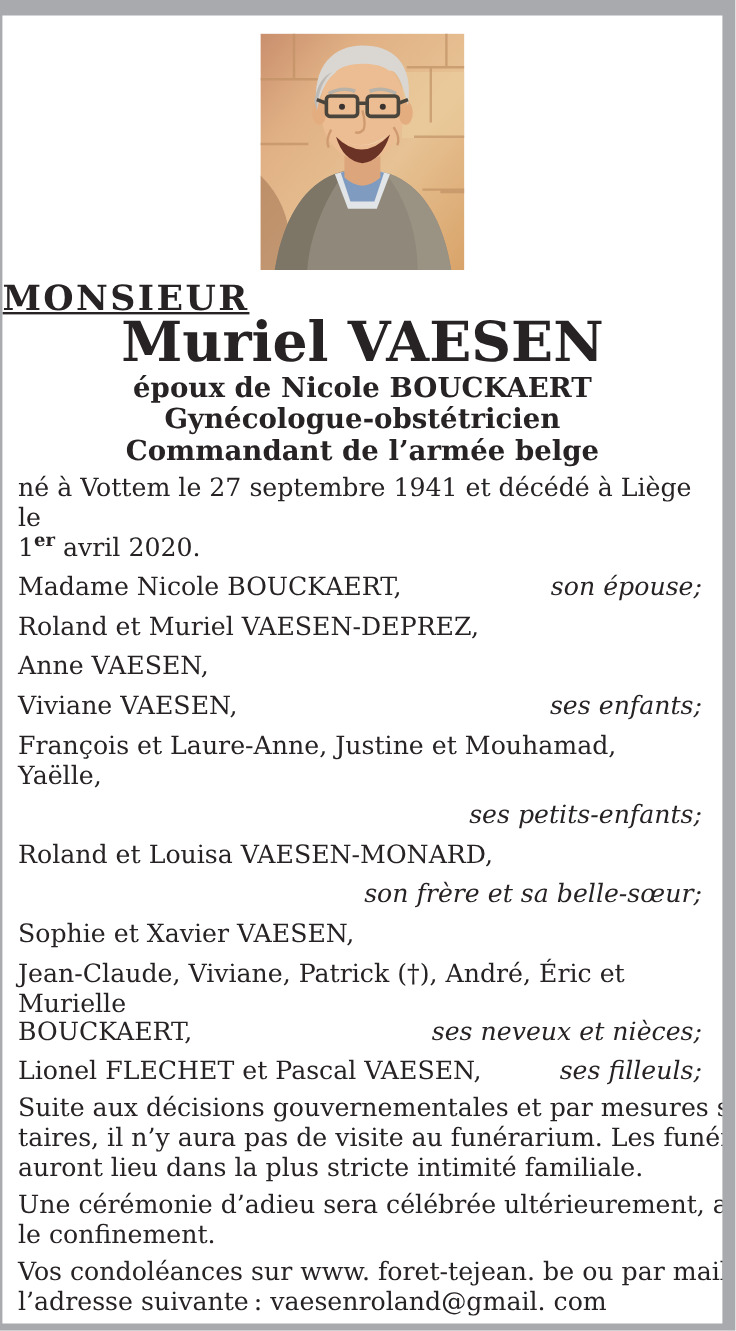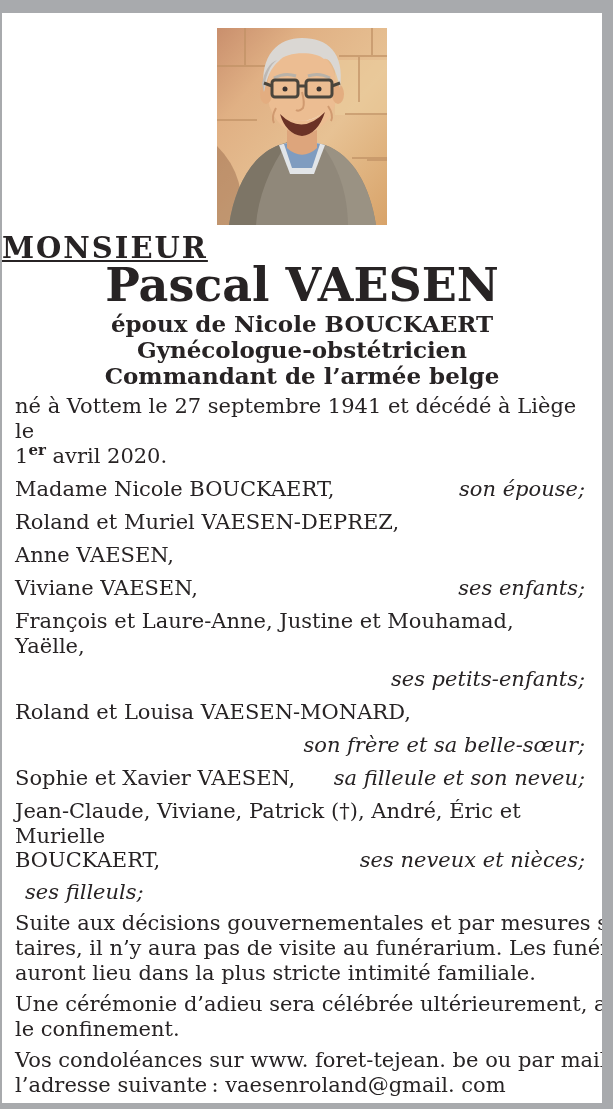--- a/index.html
+++ b/index.html
@@ -96,21 +96,21 @@
       <circle cx="102" cy="61" r="2.5" fill="#3a3330"></circle>
       <path d="M85,64 q3,11 1,16 q-4,4 -7,2" stroke="#d09a70" stroke-width="2" fill="none"></path>
 
       <path d="M63,86 Q85,108 108,84 Q101,106 85,108 Q69,106 63,86 Z" fill="#6b3226"></path>
       <path d="M65,87 Q85,100 106,85 Q96,93 85,93 Q74,93 65,87 Z" fill="#f2ede2"></path>
       <path d="M59,80 q-5,9 -2,15 M111,78 q6,9 3,15" stroke="#d09a70" stroke-width="2" fill="none"></path>
     </svg>
   </div>
 
   <div class="civility">MONSIEUR</div>
-  <div class="deceased-name">Pascal VAESEN</div>
+  <div class="deceased-name">Muriel VAESEN</div>
   <div class="sublines">
     <div class="subline">époux de Nicole BOUCKAERT</div>
     <div class="subline">Gynécologue-obstétricien</div>
     <div class="subline">Commandant de l’armée belge</div>
   </div>
 
   <div class="text-col">
 
     <div class="intro">
       <div>né à Vottem le 27 septembre 1941 et décédé à Liège le</div>
@@ -134,30 +134,30 @@
     <div class="fam-row">
       <span class="fam-name">François et Laure-Anne, Justine et Mouhamad, Yaëlle,</span>
     </div>
     <div class="rel-own-line">ses petits-enfants;</div>
     <div class="fam-row">
       <span class="fam-name">Roland et Louisa VAESEN-MONARD,</span>
     </div>
     <div class="rel-own-line">son frère et sa belle-sœur;</div>
     <div class="fam-row">
       <span class="fam-name">Sophie et Xavier VAESEN,</span>
-      <span class="fam-rel">sa filleule et son neveu;</span>
     </div>
     <div class="fam-block">
       <div>Jean-Claude, Viviane, Patrick (†), André, Éric et Murielle</div>
       <div class="second-line">
         <span class="fam-name">BOUCKAERT,</span>
         <span class="fam-rel">ses neveux et nièces;</span>
       </div>
     </div>
     <div class="fam-row">
+      <span class="fam-name">Lionel FLECHET et Pascal VAESEN,</span>
       <span class="fam-rel">ses filleuls;</span>
     </div>
 
     <div class="para">
       <div>Suite aux décisions gouvernementales et par mesures sani-</div>
       <div>taires, il n’y aura pas de visite au funérarium. Les funérailles</div>
       <div>auront lieu dans la plus stricte intimité familiale.</div>
     </div>
     <div class="para">
       <div>Une cérémonie d’adieu sera célébrée ultérieurement, après</div>

